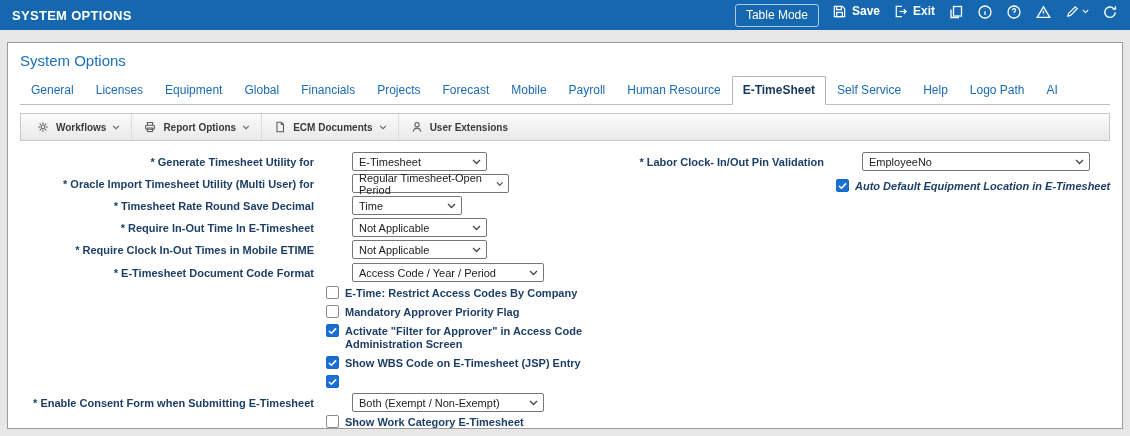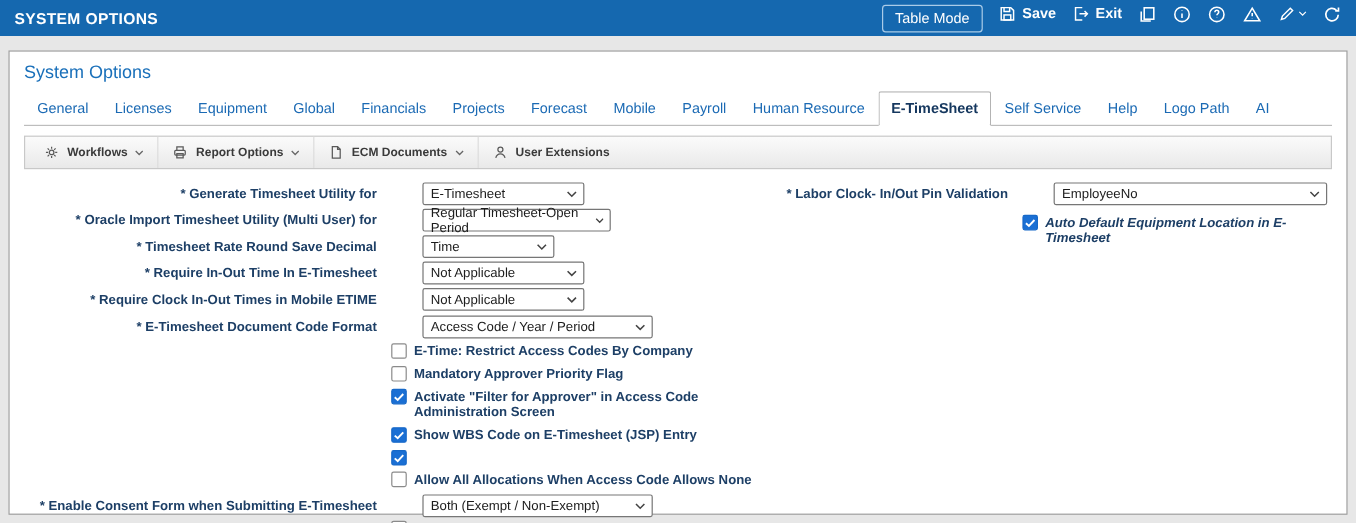--- a/index.html
+++ b/index.html
@@ -77,21 +77,21 @@
   .cb {
     width:13px; height:13px; flex:none; margin-top:0;
     border:1px solid #8a8a8a; border-radius:2px; background:#fff;
     display:flex; align-items:center; justify-content:center;
   }
   .cb svg { display:none; }
   .cb.checked { background:#1a6fd4; border-color:#1668c8; }
   .cb.checked svg { display:block; }
   .cbl { font-size:11px; font-weight:bold; color:#1d3f66; line-height:13px; padding-top:1px; }
   .w300 { max-width:300px; }
-  .right-col { position:absolute; top:11px; left:624px; }
+  .right-col { position:absolute; top:11px; left:608px; }
   .lbl2 {
     width:214px; text-align:right; padding-right:6px;
     font-size:11px; font-weight:bold; color:#1d3f66;
   }
   .right-col .cbrow { margin:8px 0 0 220px;font-style:italic; }
 </style>
 </head>
 <body>
 
 <div class="topbar">
@@ -317,24 +317,20 @@
         </span>
       <span class="cbl">Show WBS Code on E-Timesheet (JSP) Entry</span>
     </div>
     <div class="cbrow">
       <span class="cb checked">
           <svg width="9" height="8" viewBox="0 0 10 9" fill="none" stroke="#fff" stroke-width="1.8">
             <path d="M1 4.5 3.8 7 9 1.5"></path>
           </svg>
         </span>
     </div>
-    <div class="cbrow">
-      <span class="cb"></span>
-      <span class="cbl">Allow All Allocations When Access Code Allows None</span>
-    </div>
 
     <div class="row mt">
       <div class="lbl">* Enable Consent Form when Submitting E-Timesheet</div>
       <div class="select" style="width:192px">
         <span>Both (Exempt / Non-Exempt)</span>
         <svg width="9" height="6" viewBox="0 0 9 6" fill="none" stroke="#444" stroke-width="1.3">
             <path d="M1 1l3.5 3.5L8 1"></path>
           </svg>
       </div>
     </div>

